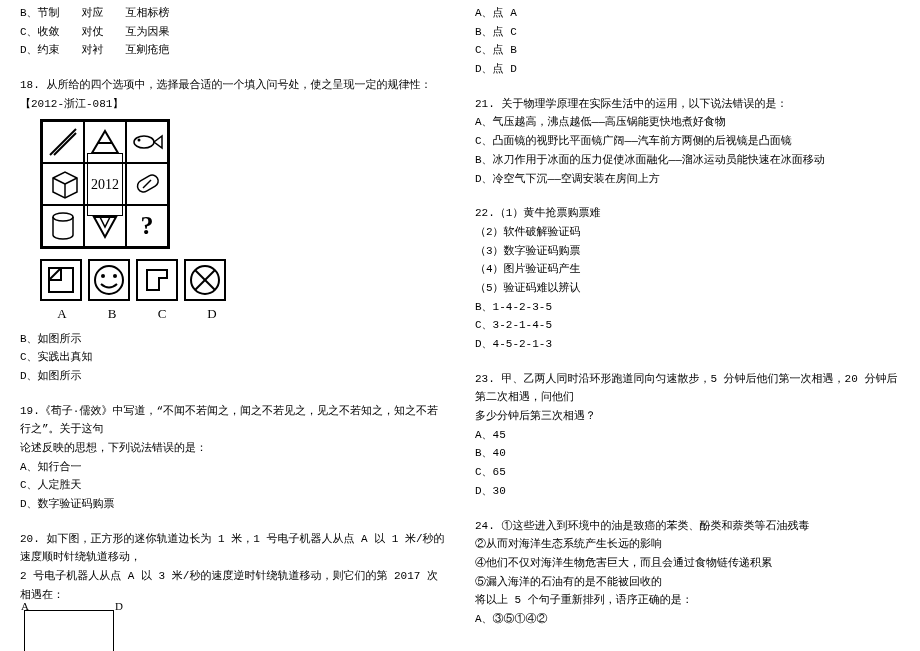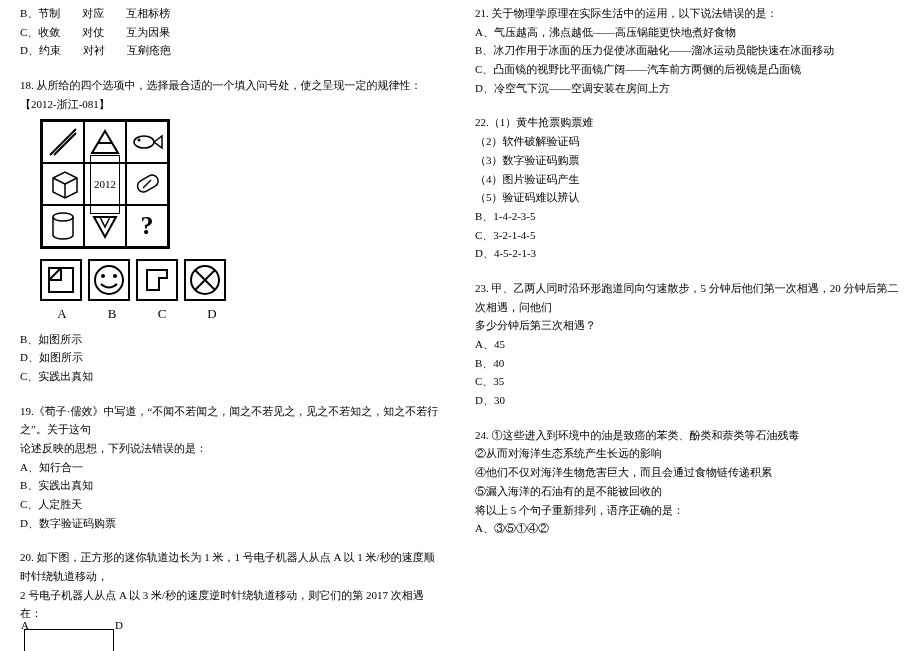--- a/index.html
+++ b/index.html
@@ -14,21 +14,21 @@
       overflow: hidden;
       position: relative;
     }
     .page {
       display: flex;
       gap: 30px;
       padding: 4px 20px;
     }
     .col { flex: 1; min-width: 0; }
     .block { margin-bottom: 16px; }
-    .line { display: block; }
+    .line { display: block; font-family: Liberation Mono, monospace; }
     
     .puzzle-grid {
       display: inline-block;
       border: 2px solid #000;
       margin: 6px 0 4px 20px;
     }
     .puzzle-row { display: flex; }
     .puzzle-cell {
       width: 42px; height: 42px;
       border: 1px solid #000;
@@ -109,21 +109,21 @@
         <div class="puzzle-row">
           <div class="puzzle-cell">
             <svg width="32" height="32">
                 <polygon points="6,12 18,6 30,12 30,26 18,32 6,26" fill="none" stroke="#000" stroke-width="1.5" transform="translate(0,-2)"></polygon>
                 <line x1="6" y1="10" x2="18" y2="16" stroke="#000" stroke-width="1.5"></line>
                 <line x1="30" y1="10" x2="18" y2="16" stroke="#000" stroke-width="1.5"></line>
                 <line x1="18" y1="16" x2="18" y2="30" stroke="#000" stroke-width="1.5"></line>
               </svg>
           </div>
           <div class="puzzle-cell">
-            <span style="border:1.5px solid #000;padding:19px 3px;font-size:11px;">2012</span>
+            <span style="border:1.5px solid #000;padding:19px 3px;font-size:14px;">2012</span>
           </div>
           <div class="puzzle-cell">
             <svg width="32" height="32">
                 <rect x="6" y="10" width="22" height="12" rx="6" fill="none" stroke="#000" stroke-width="1.5" transform="rotate(-30 16 16)"></rect>
                 <line x1="12" y1="20" x2="20" y2="12" stroke="#000" stroke-width="1.5"></line>
               </svg>
           </div>
         </div>
         <div class="puzzle-row">
           <div class="puzzle-cell">
@@ -176,71 +176,76 @@
         </div>
       </div>
       <div class="answer-labels">
         <div class="answer-label">A</div>
         <div class="answer-label">B</div>
         <div class="answer-label">C</div>
         <div class="answer-label">D</div>
       </div>
       <div style="height:4px"></div>
       <span class="line">B、如图所示</span>
+      <span class="line">C、实践出真知</span>
       <span class="line">D、如图所示</span>
-      <span class="line">C、实践出真知</span>
     </div>
 
     <div class="block">
       <span class="line">19.《荀子·儒效》中写道，“不闻不若闻之，闻之不若见之，见之不若知之，知之不若行之”。关于这句</span>
       <span class="line">论述反映的思想，下列说法错误的是：</span>
       <span class="line">A、知行合一</span>
-      <span class="line">B、实践出真知</span>
       <span class="line">C、人定胜天</span>
       <span class="line">D、数字验证码购票</span>
     </div>
 
     <div class="block">
       <span class="line">20. 如下图，正方形的迷你轨道边长为 1 米，1 号电子机器人从点 A 以 1 米/秒的速度顺时针绕轨道移动，</span>
       <span class="line">2 号电子机器人从点 A 以 3 米/秒的速度逆时针绕轨道移动，则它们的第 2017 次相遇在：</span>
       <div class="square-diagram">
         <span class="sq-a">A</span>
         <span class="sq-d">D</span>
 
       </div>
     </div>
   </div>
 
   <div class="col">
+    <div class="block">
+      <span class="line">A、点 A</span>
+      <span class="line">B、点 C</span>
+      <span class="line">C、点 B</span>
+      <span class="line">D、点 D</span>
+    </div>
 
     <div class="block">
       <span class="line">21. 关于物理学原理在实际生活中的运用，以下说法错误的是：</span>
       <span class="line">A、气压越高，沸点越低——高压锅能更快地煮好食物</span>
+      <span class="line">C、凸面镜的视野比平面镜广阔——汽车前方两侧的后视镜是凸面镜</span>
       <span class="line">B、冰刀作用于冰面的压力促使冰面融化——溜冰运动员能快速在冰面移动</span>
-      <span class="line">C、凸面镜的视野比平面镜广阔——汽车前方两侧的后视镜是凸面镜</span>
       <span class="line">D、冷空气下沉——空调安装在房间上方</span>
     </div>
 
     <div class="block">
       <span class="line">22.（1）黄牛抢票购票难</span>
       <span class="line">（2）软件破解验证码</span>
       <span class="line">（3）数字验证码购票</span>
       <span class="line">（4）图片验证码产生</span>
       <span class="line">（5）验证码难以辨认</span>
       <span class="line">B、1-4-2-3-5</span>
       <span class="line">C、3-2-1-4-5</span>
       <span class="line">D、4-5-2-1-3</span>
     </div>
 
     <div class="block">
       <span class="line">23. 甲、乙两人同时沿环形跑道同向匀速散步，5 分钟后他们第一次相遇，20 分钟后第二次相遇，问他们</span>
       <span class="line">多少分钟后第三次相遇？</span>
       <span class="line">A、45</span>
       <span class="line">B、40</span>
-      <span class="line">C、35</span>
+      <span class="line">C、65</span>
       <span class="line">D、30</span>
     </div>
 
     <div class="block">
       <span class="line">24. ①这些进入到环境中的油是致癌的苯类、酚类和萘类等石油残毒</span>
       <span class="line">②从而对海洋生态系统产生长远的影响</span>
       <span class="line">④他们不仅对海洋生物危害巨大，而且会通过食物链传递积累</span>
       <span class="line">⑤漏入海洋的石油有的是不能被回收的</span>
       <span class="line">将以上 5 个句子重新排列，语序正确的是：</span>
       <span class="line">A、③⑤①④②</span>

